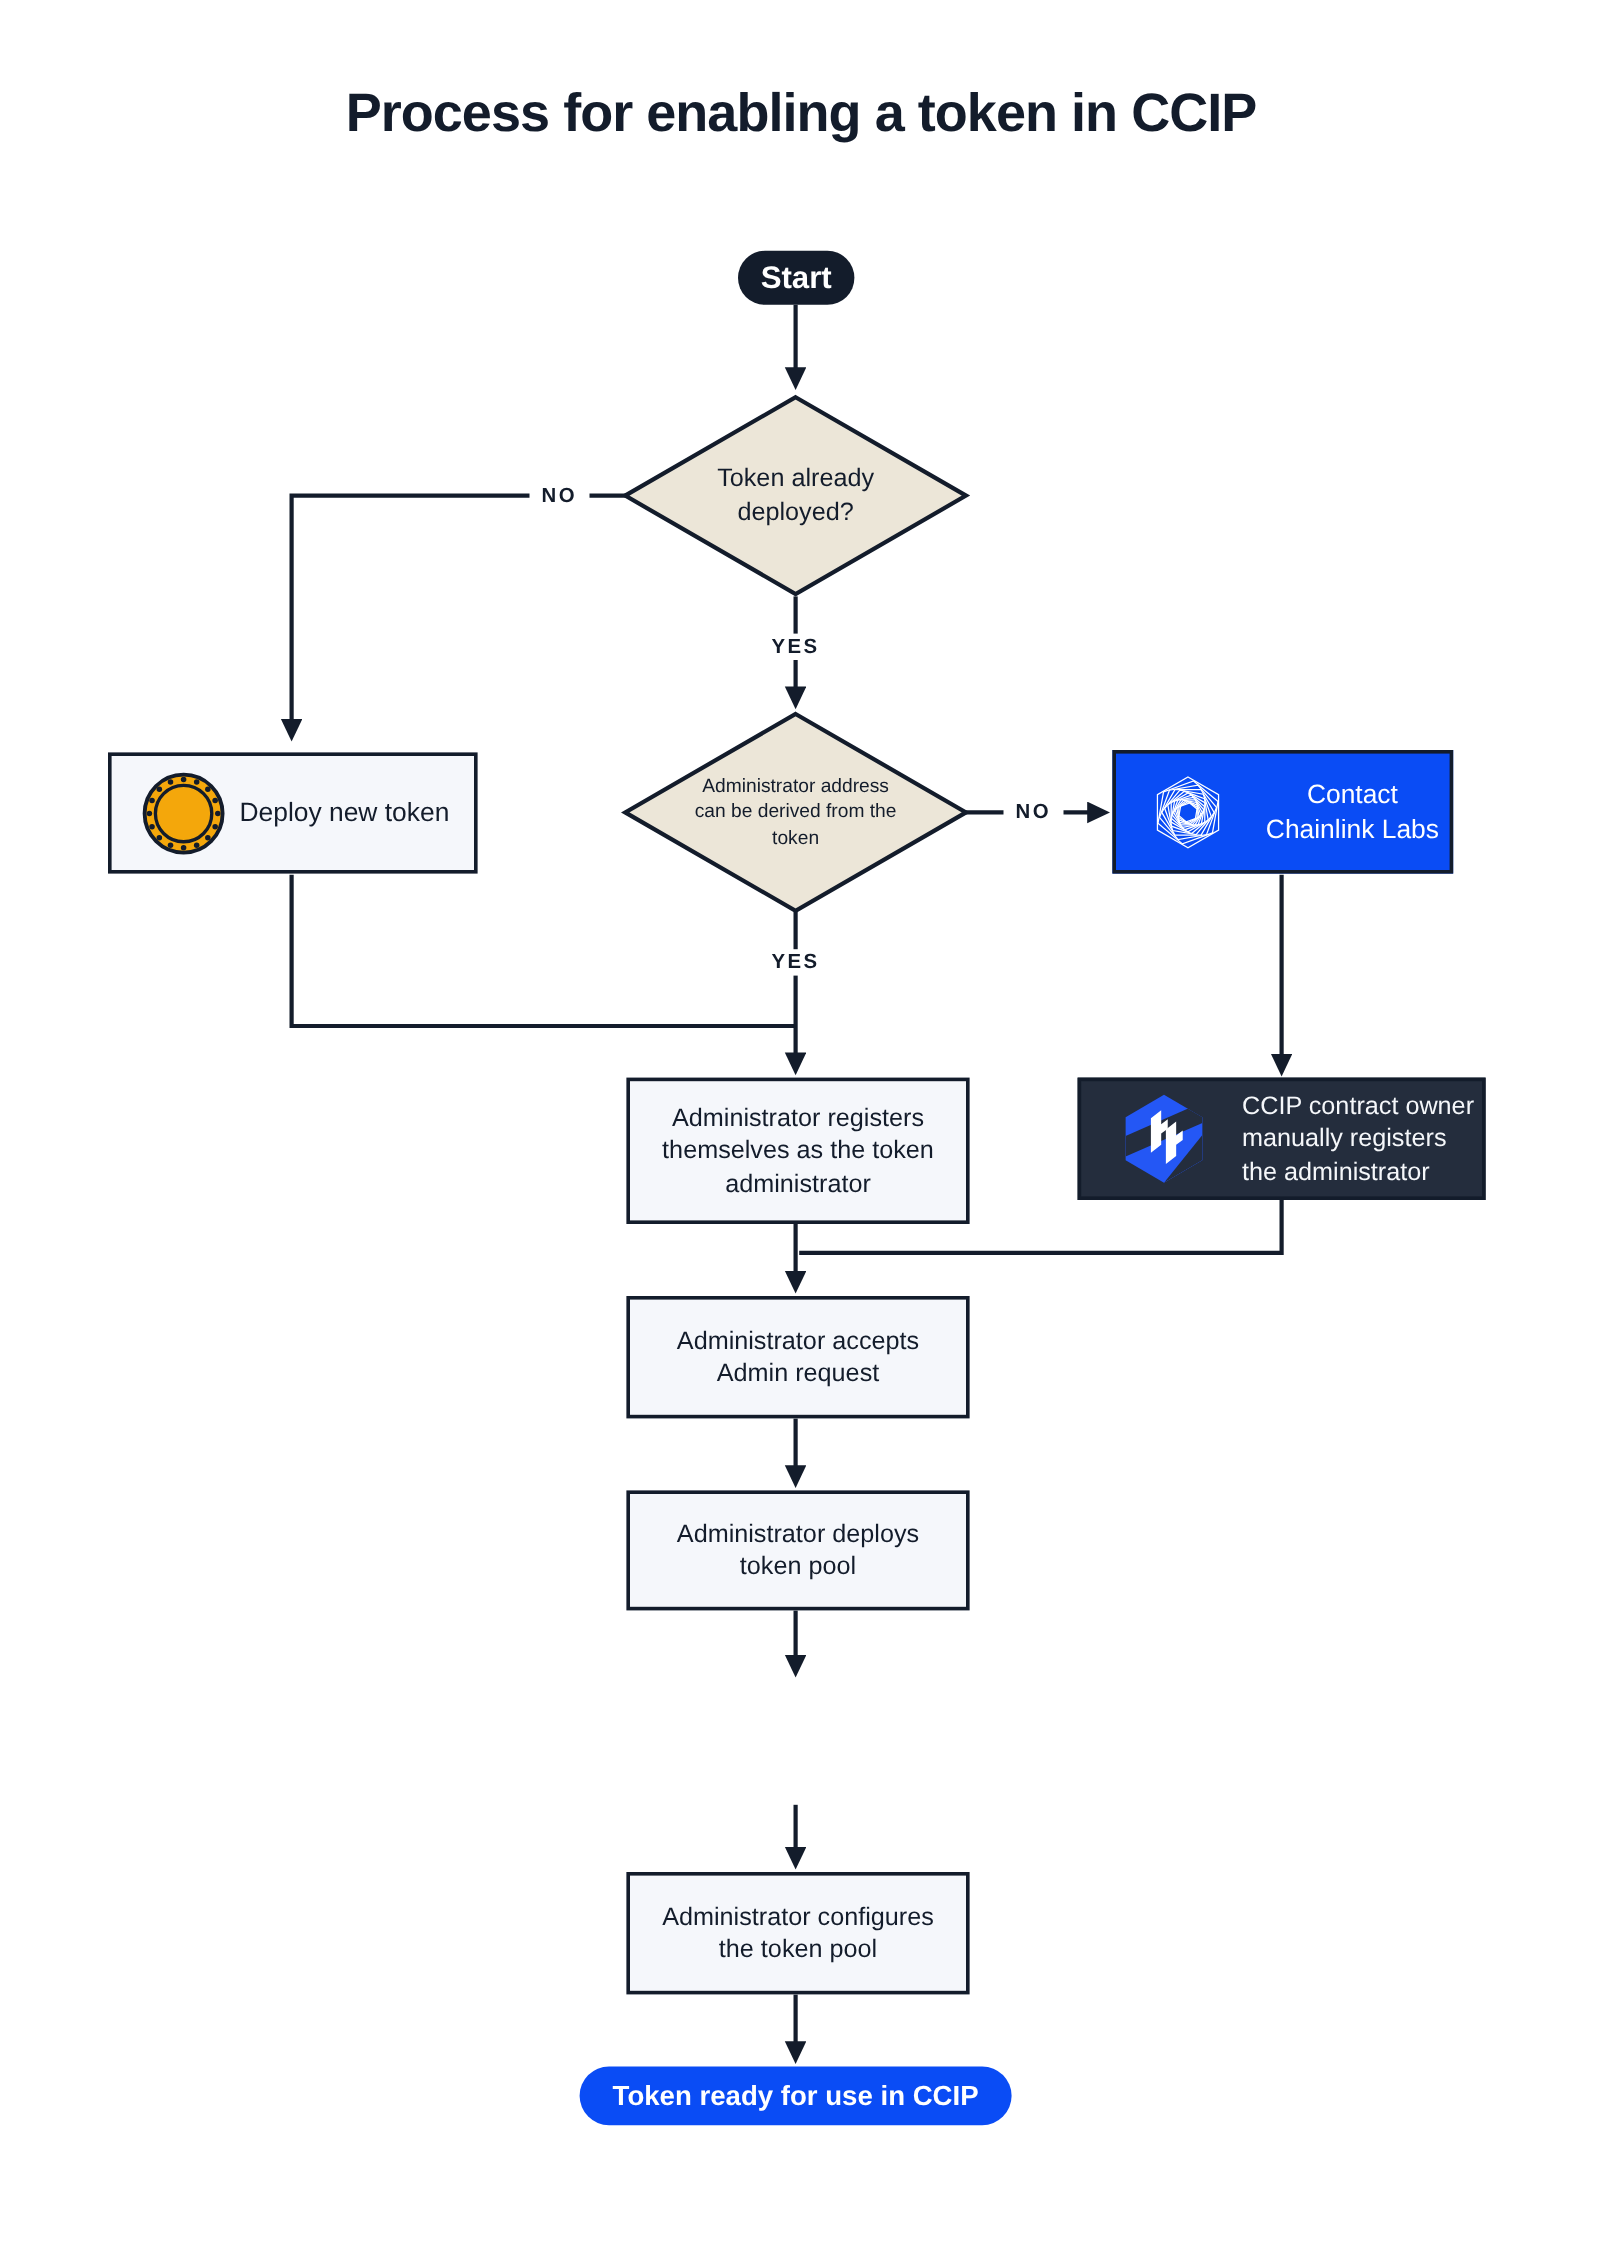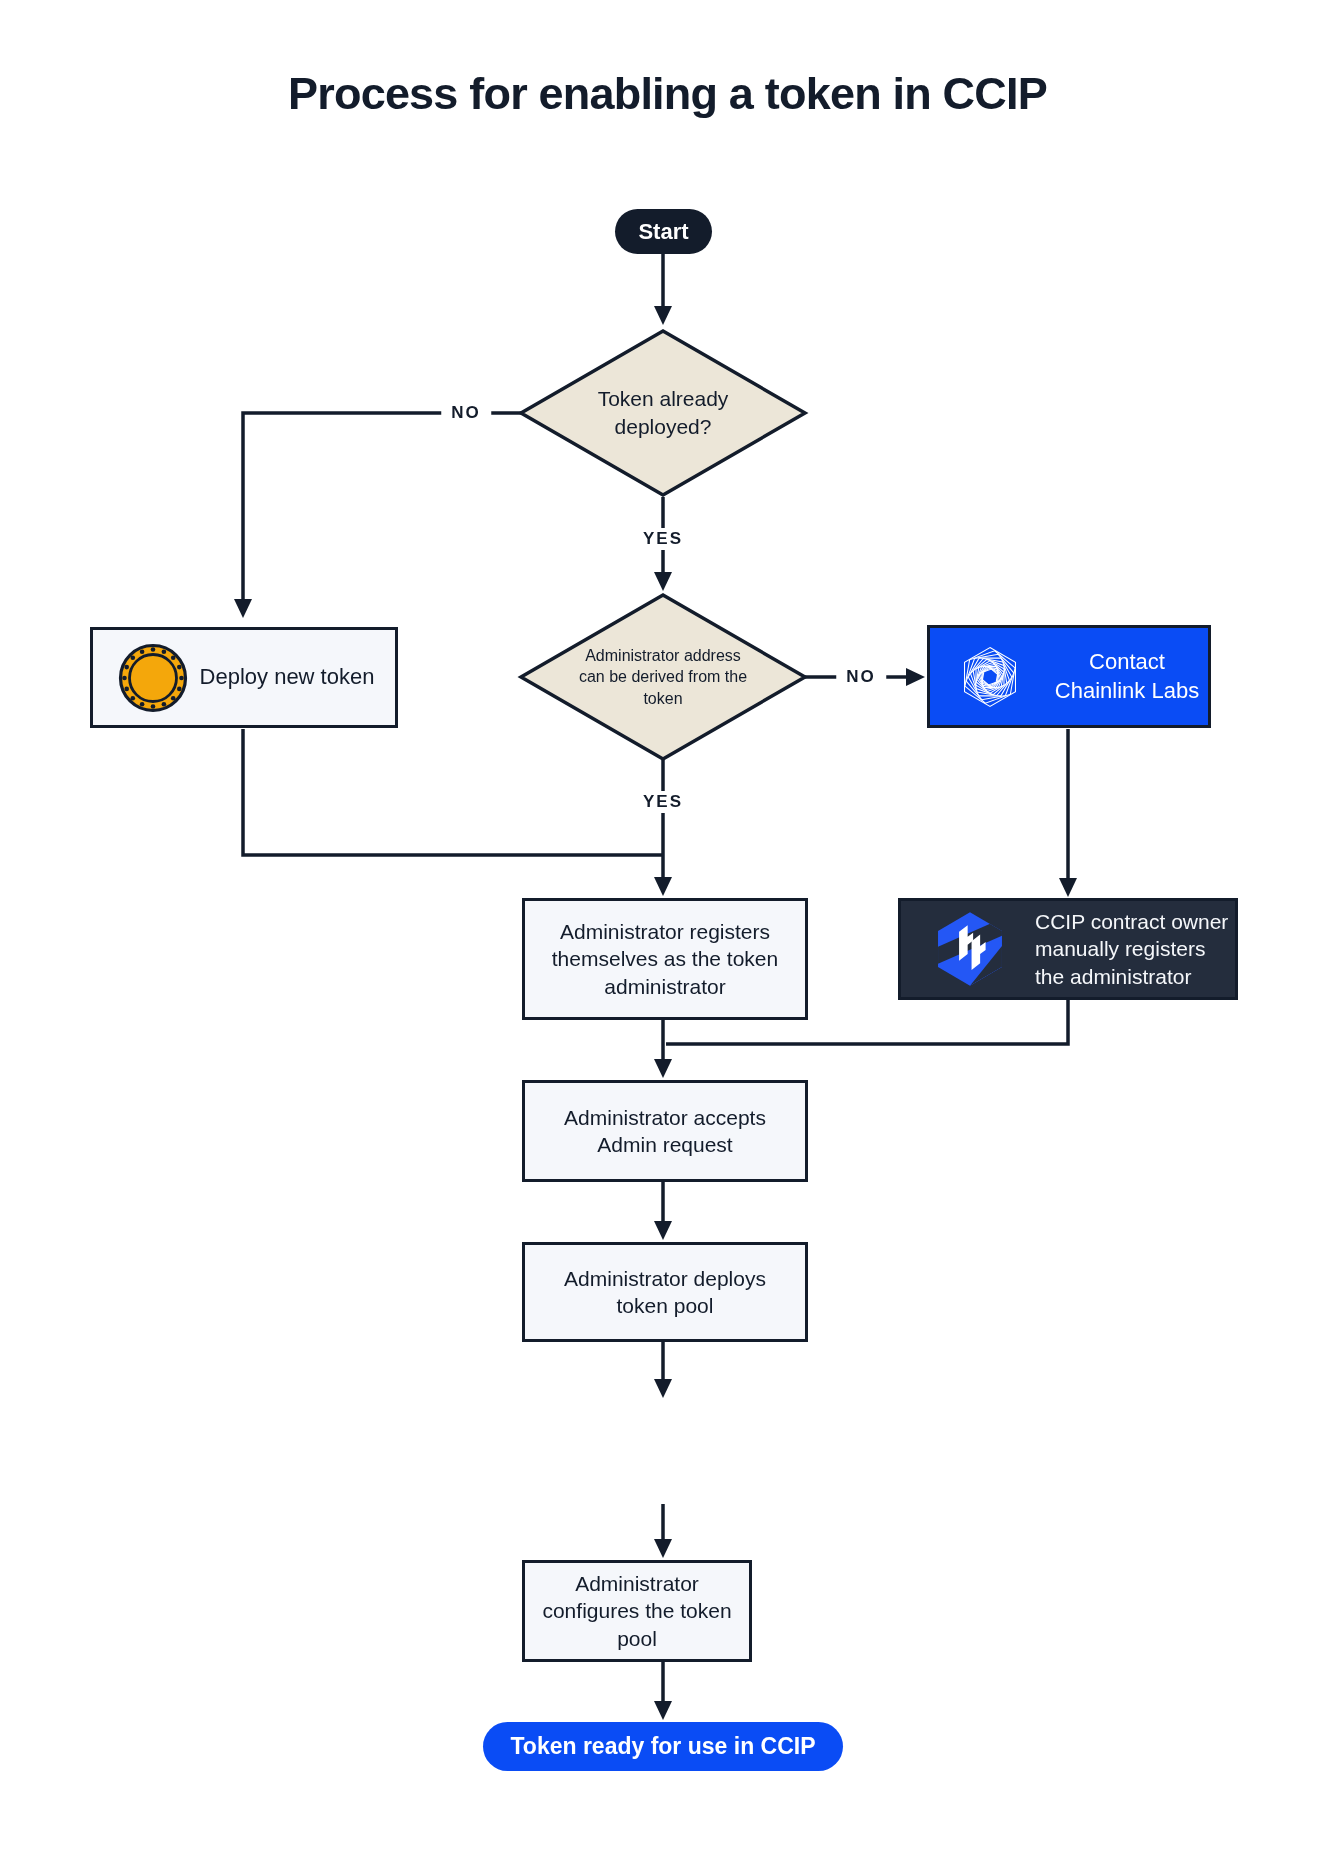--- a/index.html
+++ b/index.html
@@ -22,21 +22,21 @@
   .wire{stroke:var(--ink,#131C2B);stroke-width:3.5;fill:none;}
   .arrowhead{fill:var(--ink,#131C2B);}
   .diamond{fill:var(--cream,#ECE6D8);stroke:var(--ink,#131C2B);stroke-width:3.5;}
 
   .node{position:absolute;box-sizing:border-box;display:flex;align-items:center;}
   .pill{
     background:var(--ink,#131C2B);color:#fff;
     border-radius:26px;justify-content:center;
     font-weight:700;
   }
-  .pill.start{font-size:22px;}
+  .pill.start{font-size:26px;}
   .pill.end{background:var(--blue,#0A4CF5);font-size:23px;}
   .box{
     background:var(--panel,#F5F7FB);
     border:3.5px solid var(--ink,#131C2B);
     justify-content:center;text-align:center;
     font-size:21px;line-height:1.3;
   }
   .box .lbl{margin:0 auto;}
   .box.icon-row{justify-content:flex-start;text-align:left;}
   .box.blue{background:var(--blue,#0A4CF5);color:#fff;font-size:22px;}
@@ -172,21 +172,21 @@
 
   <div class="node box" style="left:522px;top:1080px;width:286px;height:102px;">
     <span class="lbl" style="width:232px;">Administrator accepts Admin request</span>
   </div>
 
   <div class="node box" style="left:522px;top:1242px;width:286px;height:100px;">
     <span class="lbl" style="width:230px;">Administrator deploys token pool</span>
   </div>
 
 
-  <div class="node box" style="left:522px;top:1560px;width:230px;height:102px;">
+  <div class="node box" style="left:522px;top:1560px;width:286px;height:102px;">
     <span class="lbl" style="width:245px;">Administrator configures the token pool</span>
   </div>
 
   <div class="node pill end" style="left:483px;top:1722px;width:360px;height:49px;">
     <span>Token ready for use in CCIP</span>
   </div>
 
   <div class="edge-label" style="left:466px;top:413px;">NO</div>
   <div class="edge-label" style="left:663px;top:539px;">YES</div>
   <div class="edge-label" style="left:861px;top:677px;">NO</div>

